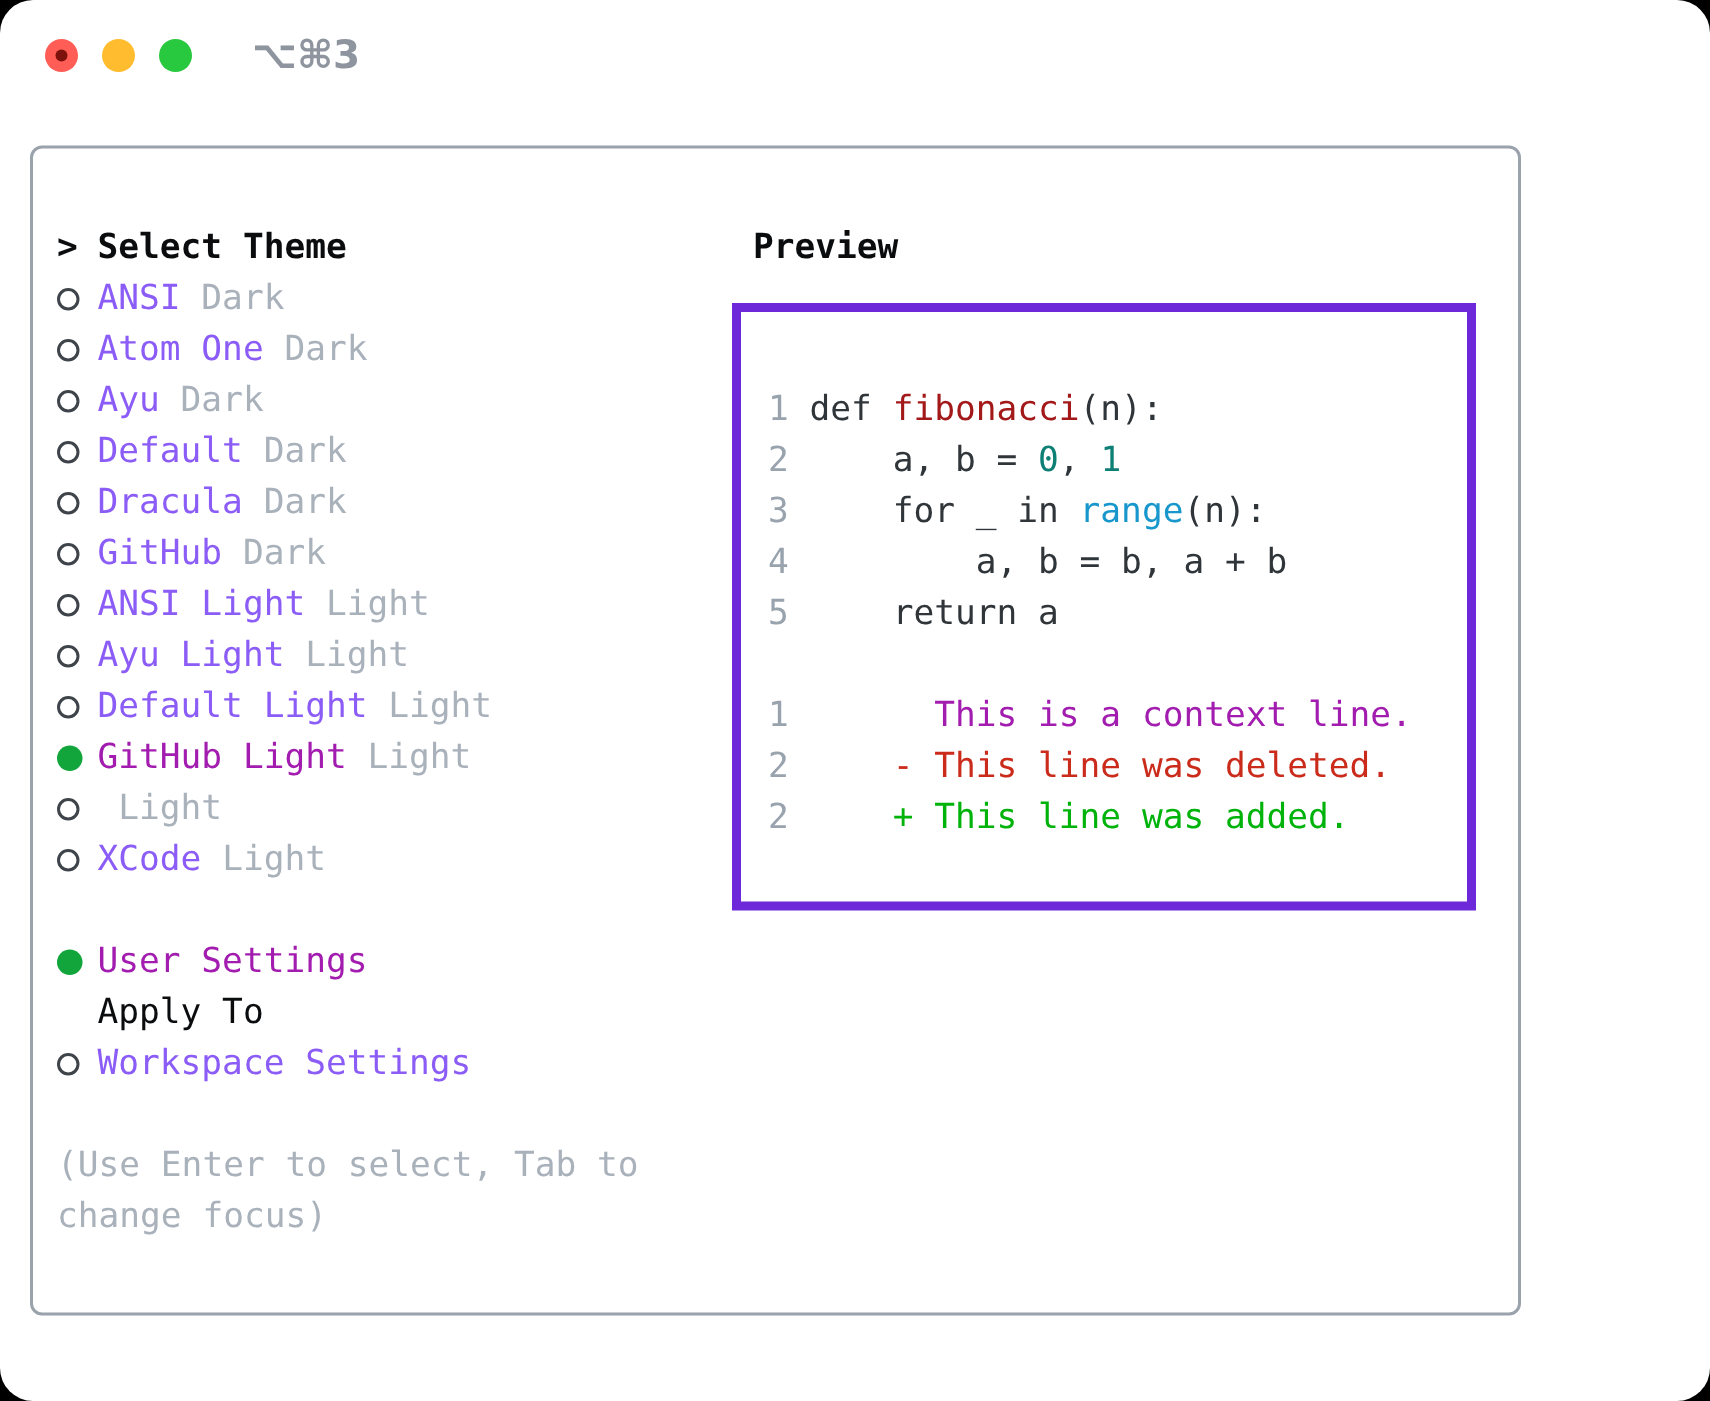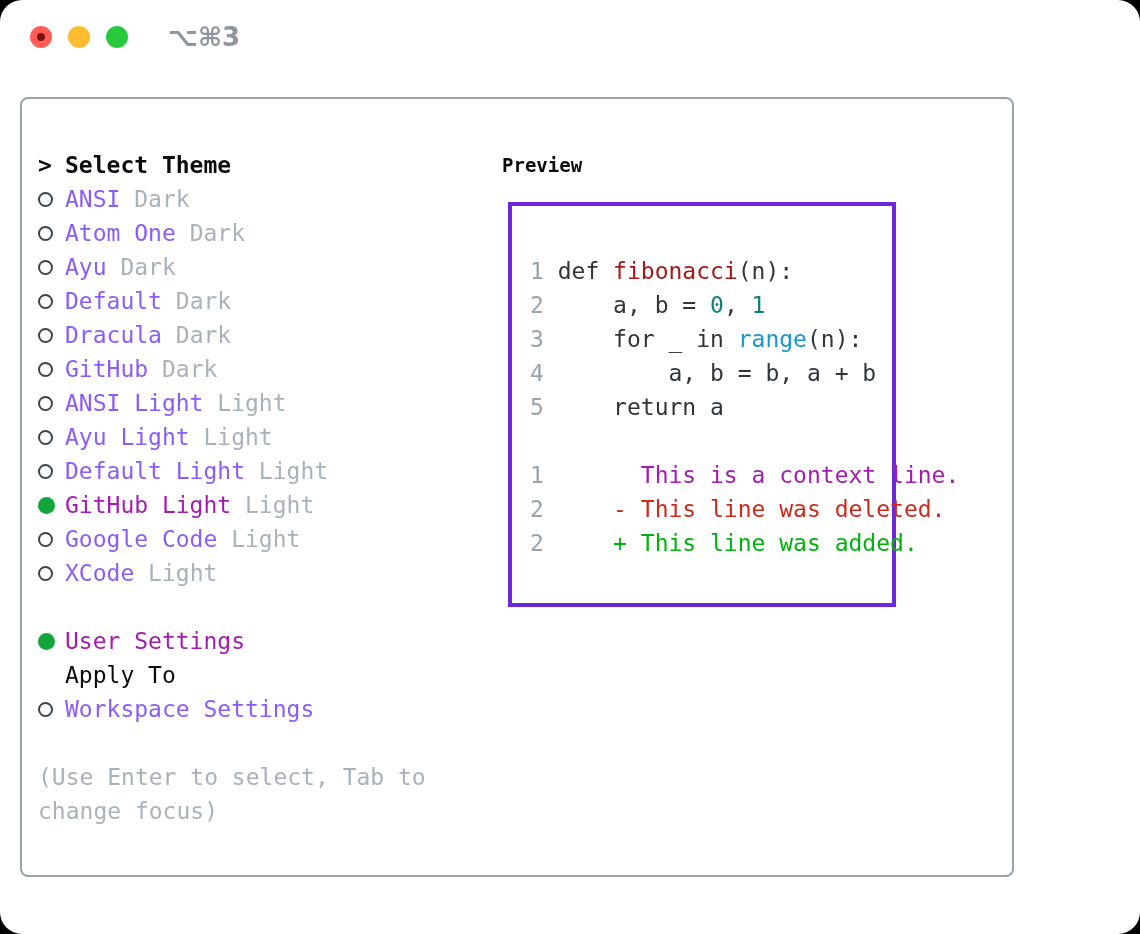--- a/index.html
+++ b/index.html
@@ -32,23 +32,23 @@
   .hdr{font-weight:bold;color:#0a0c0e;}
   .name{color:#8b5cf6;white-space:pre;}
   .tag{color:#a9b1bb;margin-left:0.602em;white-space:pre;}
   .row.sel .name{color:#a21caf;}
   .applyhdr{color:#0a0c0e;}
   .spacer{height:34px;}
   .hintline{height:34px;font-size:23px;line-height:34px;color:#a9b1bb;white-space:pre;}
 
   
   .preview-title{position:absolute;left:502px;top:148px;height:34px;line-height:34px;
-                 font-size:19px;font-weight:bold;color:#0a0c0e;}
-  .preview-box{position:absolute;left:508px;top:202px;width:388px;height:405px;
-               border:4px solid #6d28d9;box-sizing:border-box;background:#fff;}
+                 font-size:23px;font-weight:bold;color:#0a0c0e;}
+  .preview-box{position:absolute;left:488px;top:202px;width:496px;height:405px;
+               border:6px solid #6d28d9;box-sizing:border-box;background:#fff;}
   .codewrap{padding:48px 0 0 18px;}
   .cl{height:34px;line-height:34px;font-size:23px;white-space:pre;}
   .ln{color:#99a3ae;padding-right:0.602em;}
   .tok.pl{color:#30353a;}
   .tok.kw{color:#30353a;}
   .tok.fn{color:#a31818;}
   .tok.num{color:#0e7f74;}
   .tok.bi{color:#1897cc;}
   .tok.ctx{color:#a21caf;}
   .tok.del{color:#ca2b1b;}
@@ -144,21 +144,20 @@
       <span class="marker">
           <span class="radio on"></span>
         </span>
       <span class="name">GitHub Light</span>
       <span class="tag">Light</span>
     </div>
     <div class="row">
       <span class="marker">
           <span class="radio"></span>
         </span>
-      <span class="name">Google Code</span>
       <span class="tag">Light</span>
     </div>
     <div class="row">
       <span class="marker">
           <span class="radio"></span>
         </span>
       <span class="name">XCode</span>
       <span class="tag">Light</span>
     </div>
 

